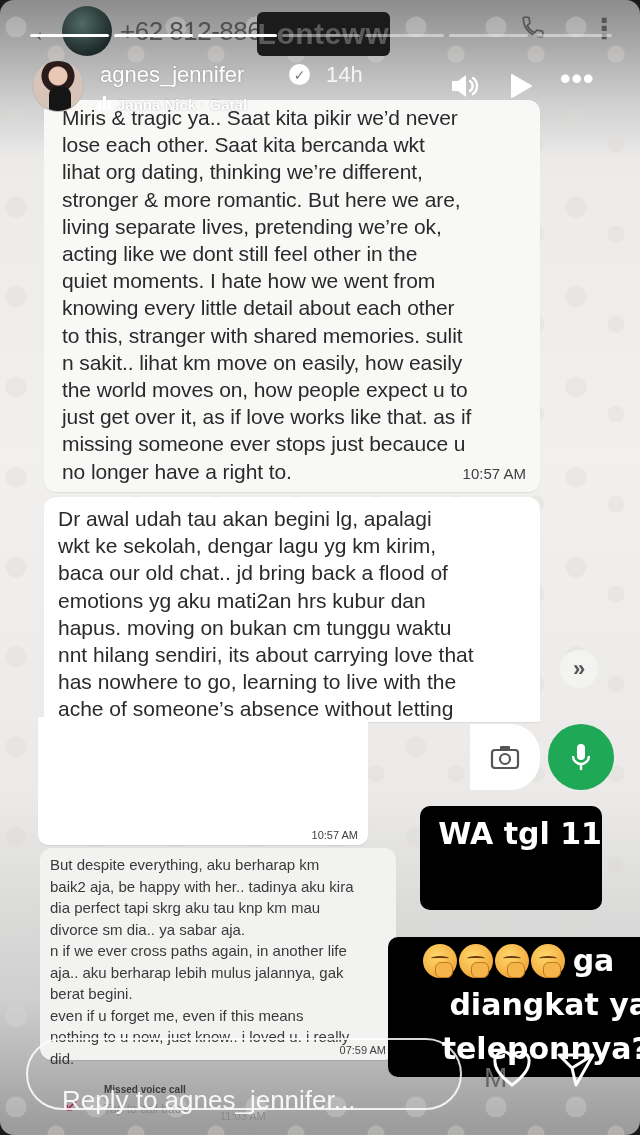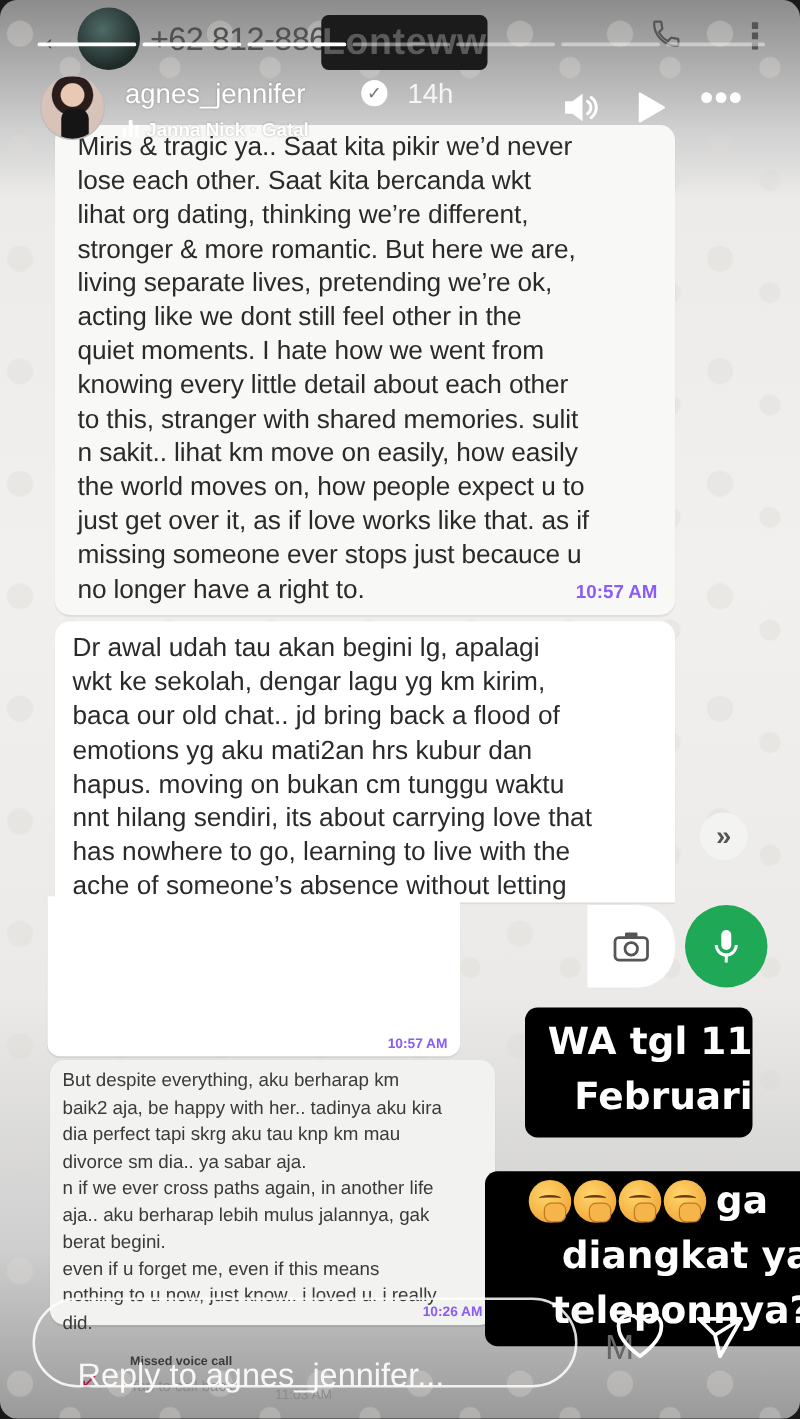--- a/index.html
+++ b/index.html
@@ -43,21 +43,21 @@
   .music-bars { display: inline-flex; gap: 2px; align-items: flex-end; height: 14px; }
   .music-bars i { display: block; width: 3px; background: #fff; border-radius: 1px; }
   .story-ctrl { position: absolute; top: 14px; color: #fff; }
   .ctrl-sound { left: 418px; }
   .ctrl-play { left: 476px; }
   .ctrl-more { left: 528px; font-size: 30px; letter-spacing: 1px; font-weight: bold; top: 4px; }
 
   
   .bubble { position: absolute; background: #ffffff; border-radius: 12px; color: #2a2a2a; box-shadow: 0 1px 1px rgba(0,0,0,.08); }
   .bubble .txt { white-space: pre-line; }
-  .bubble .ts { position: absolute; right: 14px; color: #8b5cf6; font-weight: bold; }
+  .bubble .ts { position: absolute; right: 14px; color: #404040; }
 
   .b1 { left: 44px; top: 100px; width: 496px; height: 392px; background: #f8f8f7; }
   .b1 .txt { position: absolute; left: 18px; top: 4px; font-size: 21px; line-height: 27.2px; letter-spacing: -0.1px; }
   .b1 .ts { bottom: 10px; font-size: 15px; }
 
   .b2 { left: 44px; top: 497px; width: 496px; height: 225px; border-radius: 12px 12px 0 0; }
   .b2 .txt { position: absolute; left: 14px; top: 8px; font-size: 21px; line-height: 27.2px; }
 
   .b3 { left: 38px; top: 717px; width: 330px; height: 128px; border-radius: 0 0 10px 10px; }
   .b3 .txt { position: absolute; left: 12px; top: 4px; font-size: 14.5px; line-height: 23px; }
@@ -163,21 +163,21 @@
     <div class="txt">But despite everything, aku berharap km
 baik2 aja, be happy with her.. tadinya aku kira
 dia perfect tapi skrg aku tau knp km mau
 divorce sm dia.. ya sabar aja.
 n if we ever cross paths again, in another life
 aja..  aku berharap lebih mulus jalannya, gak
 berat begini.
 even if u forget me, even if this means
 nothing to u now, just know.. i loved u. i really
 did.</div>
-    <div class="ts">10:26 AM</div>
+    <div class="ts">07:59 AM</div>
   </div>
 
   <div class="scroll-down">»</div>
 
   <div class="wa-cam">
     <svg width="30" height="26" viewBox="0 0 30 26">
         <rect x="2" y="6" width="26" height="18" rx="3" fill="none" stroke="#555" stroke-width="2.2"></rect>
         <rect x="10" y="2" width="10" height="5" rx="1" fill="#555"></rect>
         <circle cx="15" cy="15" r="5" fill="none" stroke="#555" stroke-width="2.2"></circle>
       </svg>
@@ -185,21 +185,20 @@
   <div class="wa-mic">
     <svg width="22" height="30" viewBox="0 0 22 30">
         <rect x="7" y="2" width="8" height="16" rx="4" fill="#fff"></rect>
         <path d="M3 14a8 8 0 0 0 16 0" fill="none" stroke="#fff" stroke-width="2.4"></path>
         <line x1="11" y1="22" x2="11" y2="28" stroke="#fff" stroke-width="2.4"></line>
       </svg>
   </div>
 
   <div class="sticker st-1">
     <div>WA tgl 11</div>
-    <div>Februari</div>
   </div>
   <div class="sticker st-2">
     <div class="emoji-row">
       <span class="emoji"></span>
       <span class="emoji"></span>
       <span class="emoji"></span>
       <span class="emoji"></span>
       <span class="ga">ga</span>
     </div>
     <div>diangkat ya</div>

